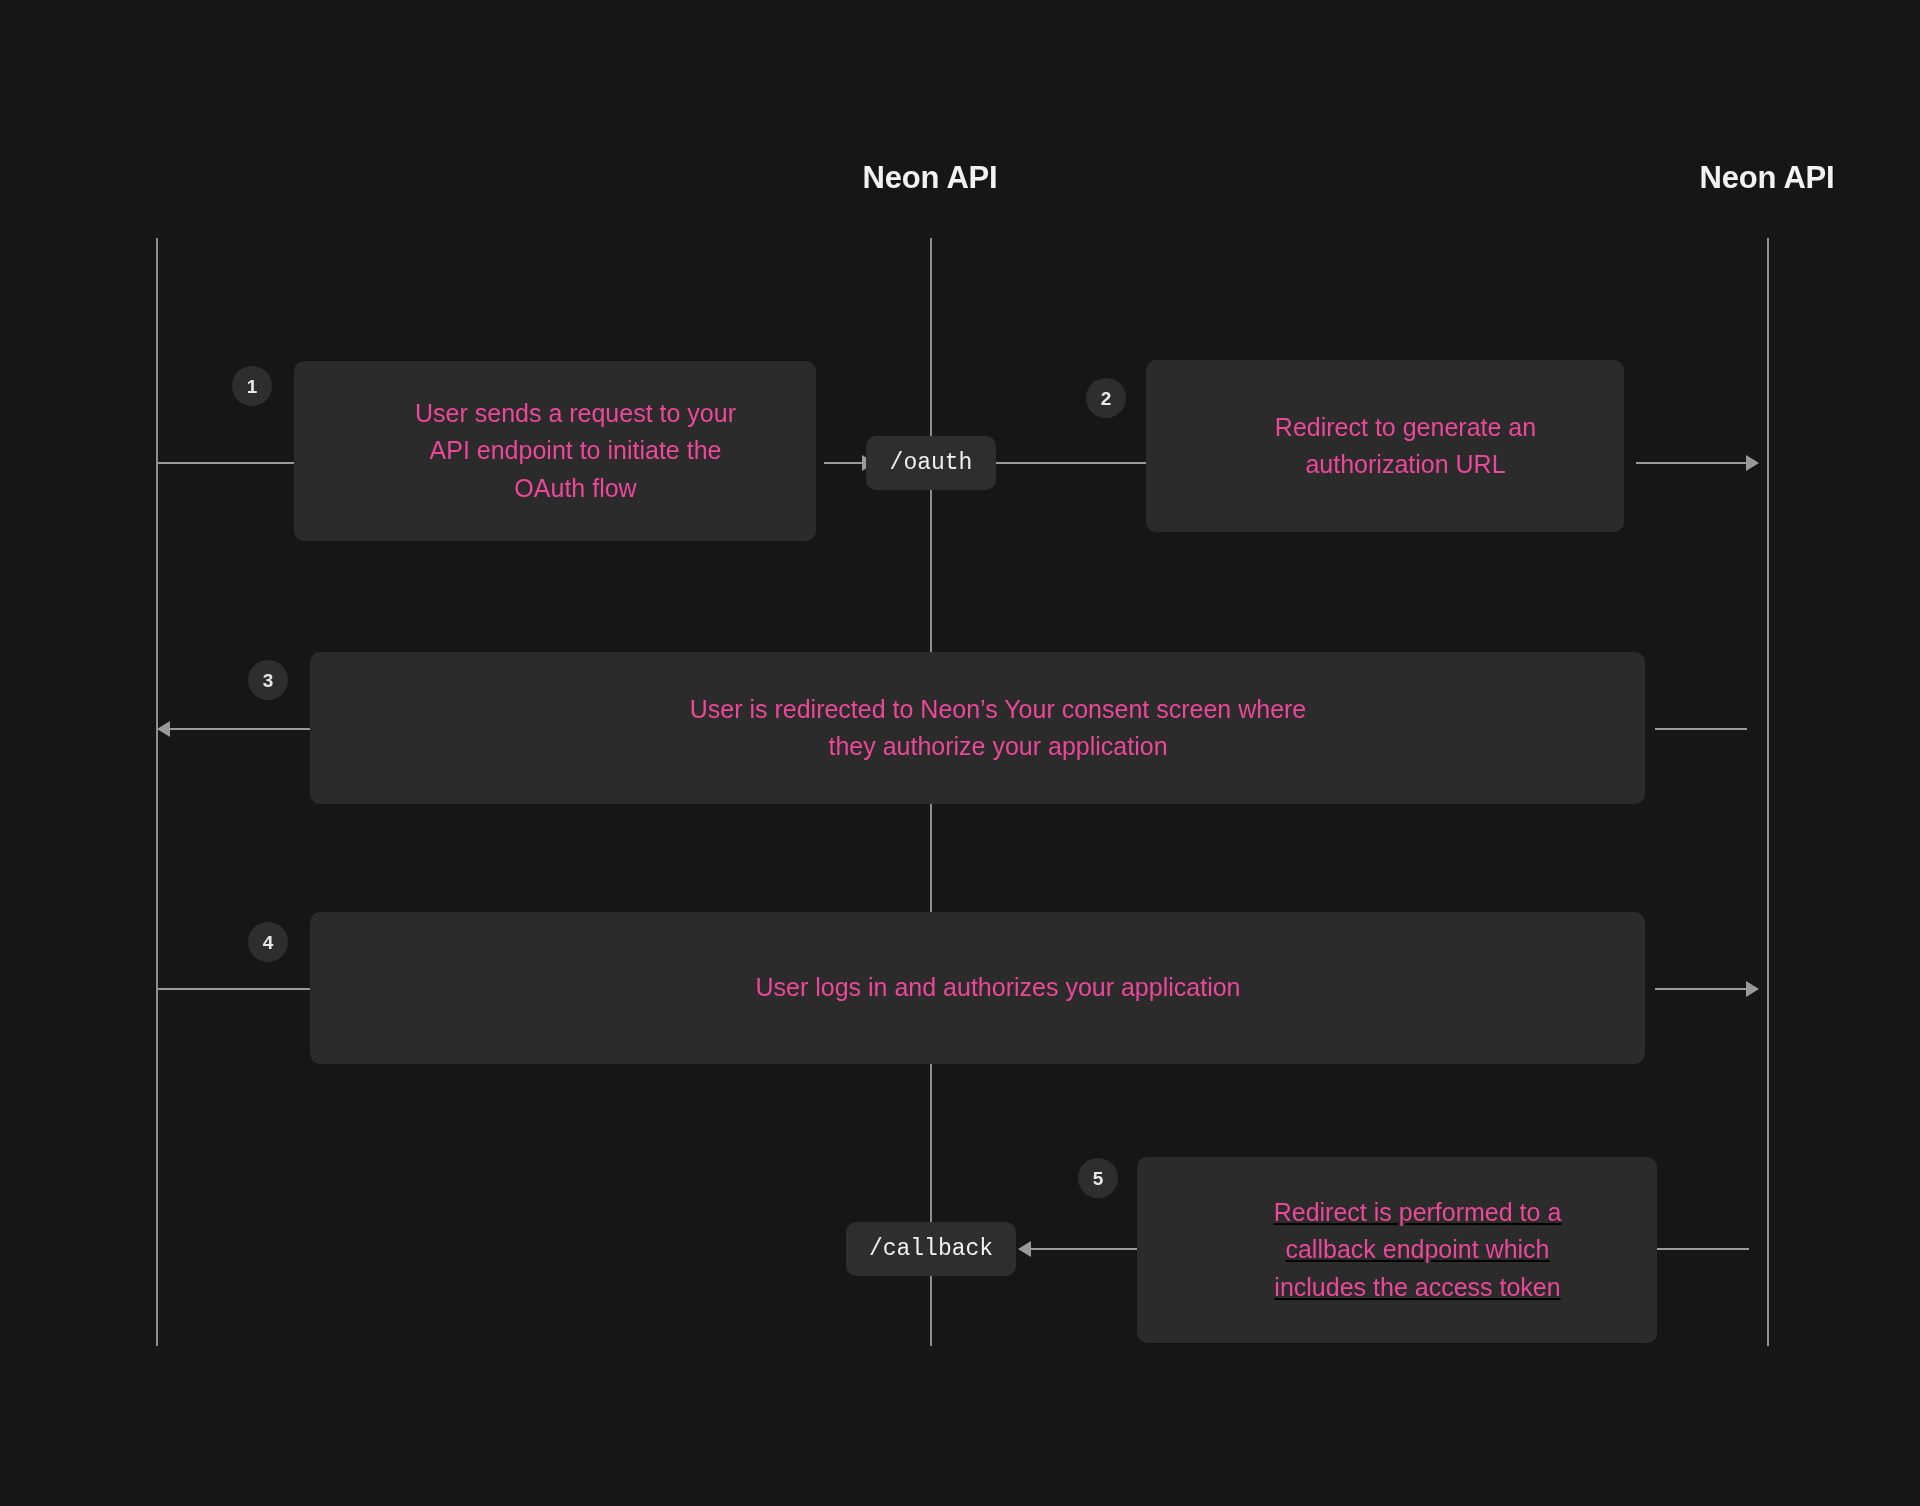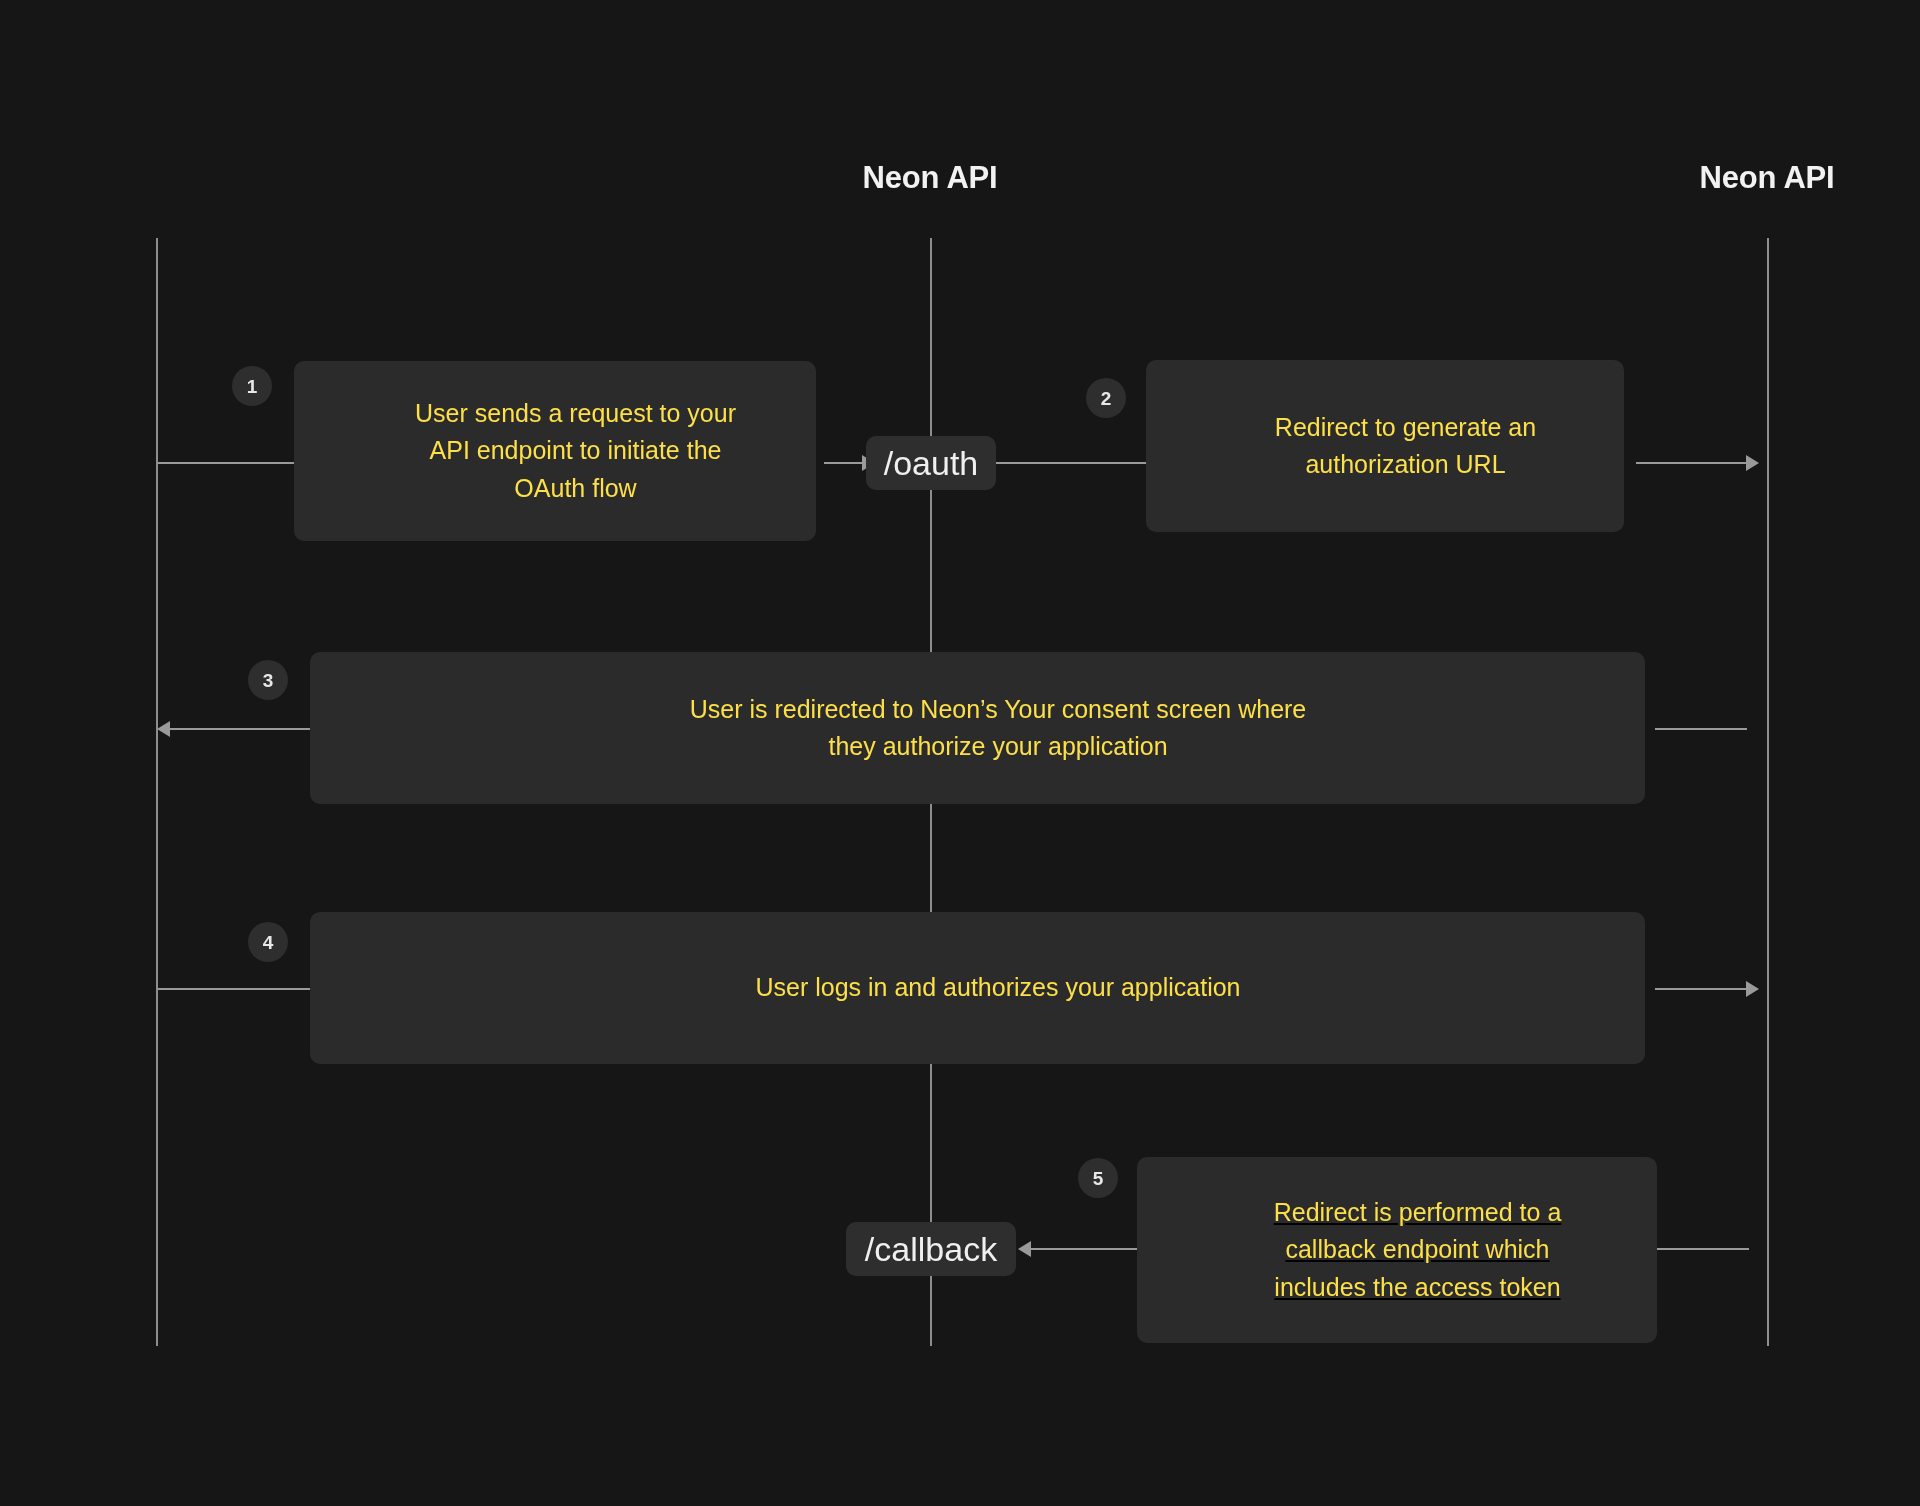--- a/index.html
+++ b/index.html
@@ -45,21 +45,21 @@
     position: absolute;
     background: #2b2b2b;
     border-radius: 10px;
     display: flex;
     align-items: center;
     justify-content: center;
     box-sizing: border-box;
     padding: 10px 22px;
   }
   .msg-text {
-    color: #fde047;
+    color: #ec4899;
     font-size: 25px;
     line-height: 1.5;
     text-align: center;
     white-space: pre-line;
     margin-left: 41px;
   }
 
   .step-badge {
     position: absolute;
     width: 40px;
@@ -95,27 +95,28 @@
     border-bottom: 8px solid transparent;
     border-right: 13px solid #9a9a9a;
   }
 
   
   .pill {
     position: absolute;
     background: #2e2e2e;
     border-radius: 10px;
     color: #f0f0f0;
-    font-size: 34px;
+    font-size: 23px;
     display: flex;
     align-items: center;
     justify-content: center;
     padding: 8px 18px;
     box-sizing: border-box;
     white-space: nowrap;
+    font-family: Liberation Mono, monospace;
   }
 </style>
 </head>
 <body>
 
 <div id="diagram">
 
   <div class="lifeline" style="left:156px;"></div>
   <div class="lifeline" style="left:930px;"></div>
   <div class="lifeline" style="left:1767px;"></div>

